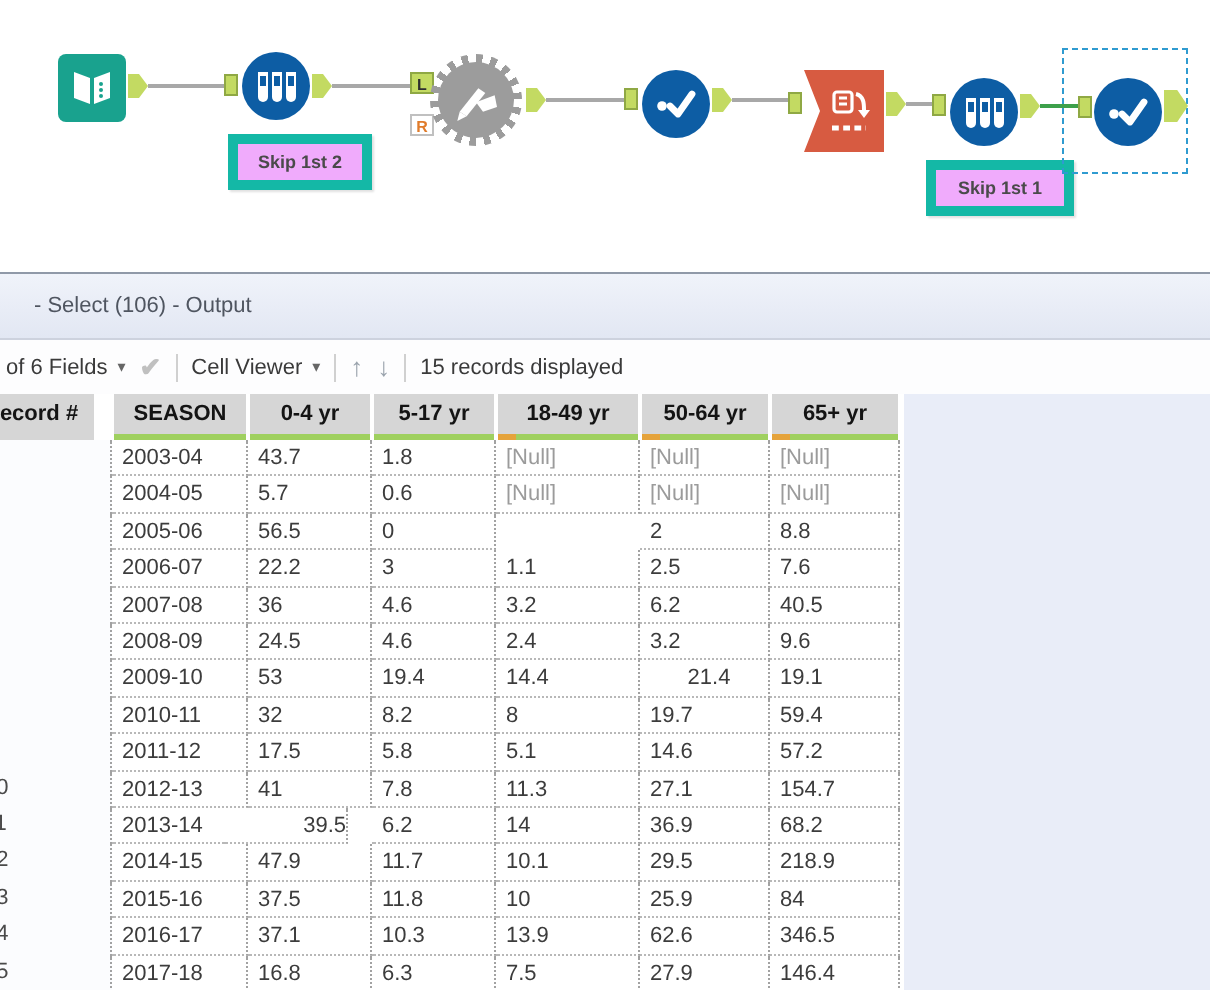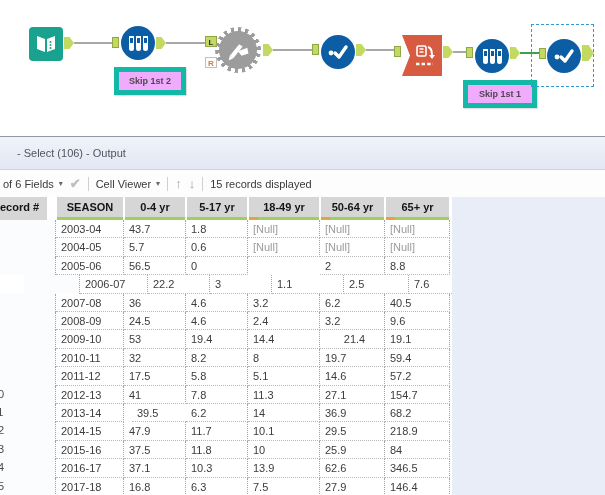--- a/index.html
+++ b/index.html
@@ -221,21 +221,21 @@
           <div class="cell null" style="left: 385px; width: 65px;">[Null]</div>
         </div>
         <div class="grid-row" style="top: 59.8px;">
           <div class="rec-cell"></div>
           <div class="cell" style="left: 56px; width: 68px;">2005-06</div>
           <div class="cell" style="left: 124px; width: 62px;">56.5</div>
           <div class="cell" style="left: 186px; width: 62px;">0</div>
           <div class="cell" style="left: 320px; width: 65px;">2</div>
           <div class="cell" style="left: 385px; width: 65px;">8.8</div>
         </div>
-        <div class="grid-row" style="top: 78.2px; margin-left: 24px;">
+        <div class="grid-row" style="top: 78.2px;">
           <div class="rec-cell"></div>
           <div class="cell" style="left: 56px; width: 68px;">2006-07</div>
           <div class="cell" style="left: 124px; width: 62px;">22.2</div>
           <div class="cell" style="left: 186px; width: 62px;">3</div>
           <div class="cell" style="left: 248px; width: 72px;">1.1</div>
           <div class="cell" style="left: 320px; width: 65px;">2.5</div>
           <div class="cell" style="left: 385px; width: 65px;">7.6</div>
         </div>
         <div class="grid-row" style="top: 96.6px;">
           <div class="rec-cell"></div>
@@ -291,21 +291,21 @@
           <div class="cell" style="left: 186px; width: 62px;">7.8</div>
           <div class="cell" style="left: 248px; width: 72px;">11.3</div>
           <div class="cell" style="left: 320px; width: 65px;">27.1</div>
           <div class="cell" style="left: 385px; width: 65px;">154.7</div>
         </div>
         <div class="grid-row" style="top: 207px;">
           <div class="rec-cell">
             <span class="rec-num">11</span>
           </div>
           <div class="cell" style="left: 56px; width: 68px;">2013-14</div>
-          <div class="cell" style="left: 132px; width: 62px;">39.5</div>
+          <div class="cell" style="left: 112px; width: 62px; text-align: right;">39.5</div>
           <div class="cell" style="left: 186px; width: 62px;">6.2</div>
           <div class="cell" style="left: 248px; width: 72px;">14</div>
           <div class="cell" style="left: 320px; width: 65px;">36.9</div>
           <div class="cell" style="left: 385px; width: 65px;">68.2</div>
         </div>
         <div class="grid-row" style="top: 225.4px;">
           <div class="rec-cell">
             <span class="rec-num">12</span>
           </div>
           <div class="cell" style="left: 56px; width: 68px;">2014-15</div>

